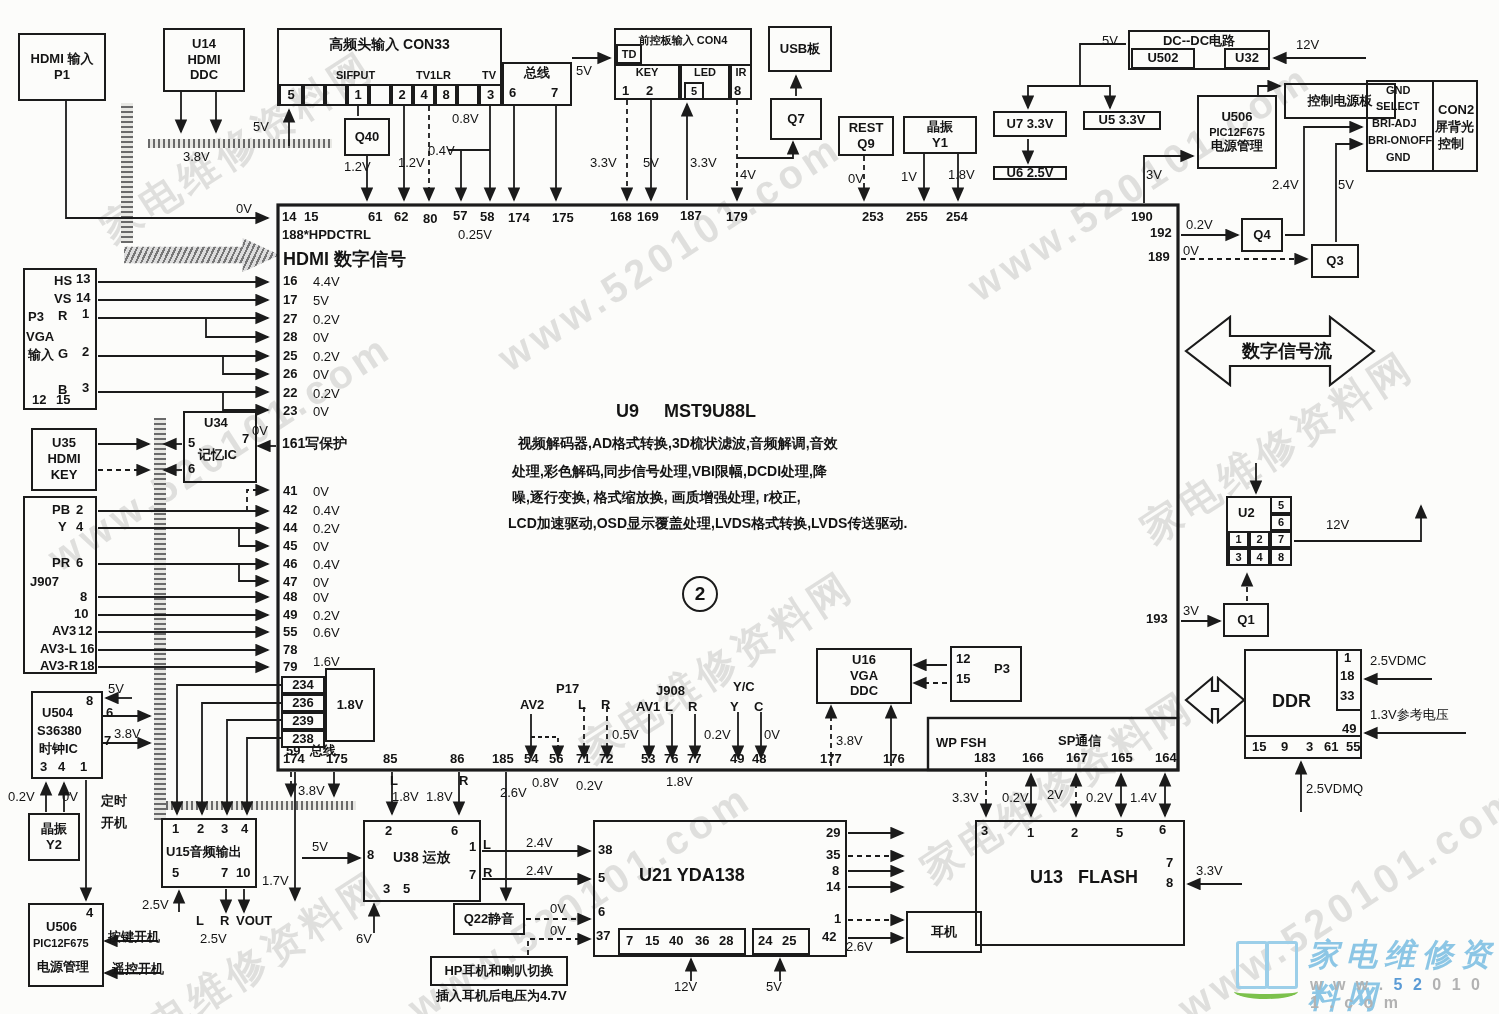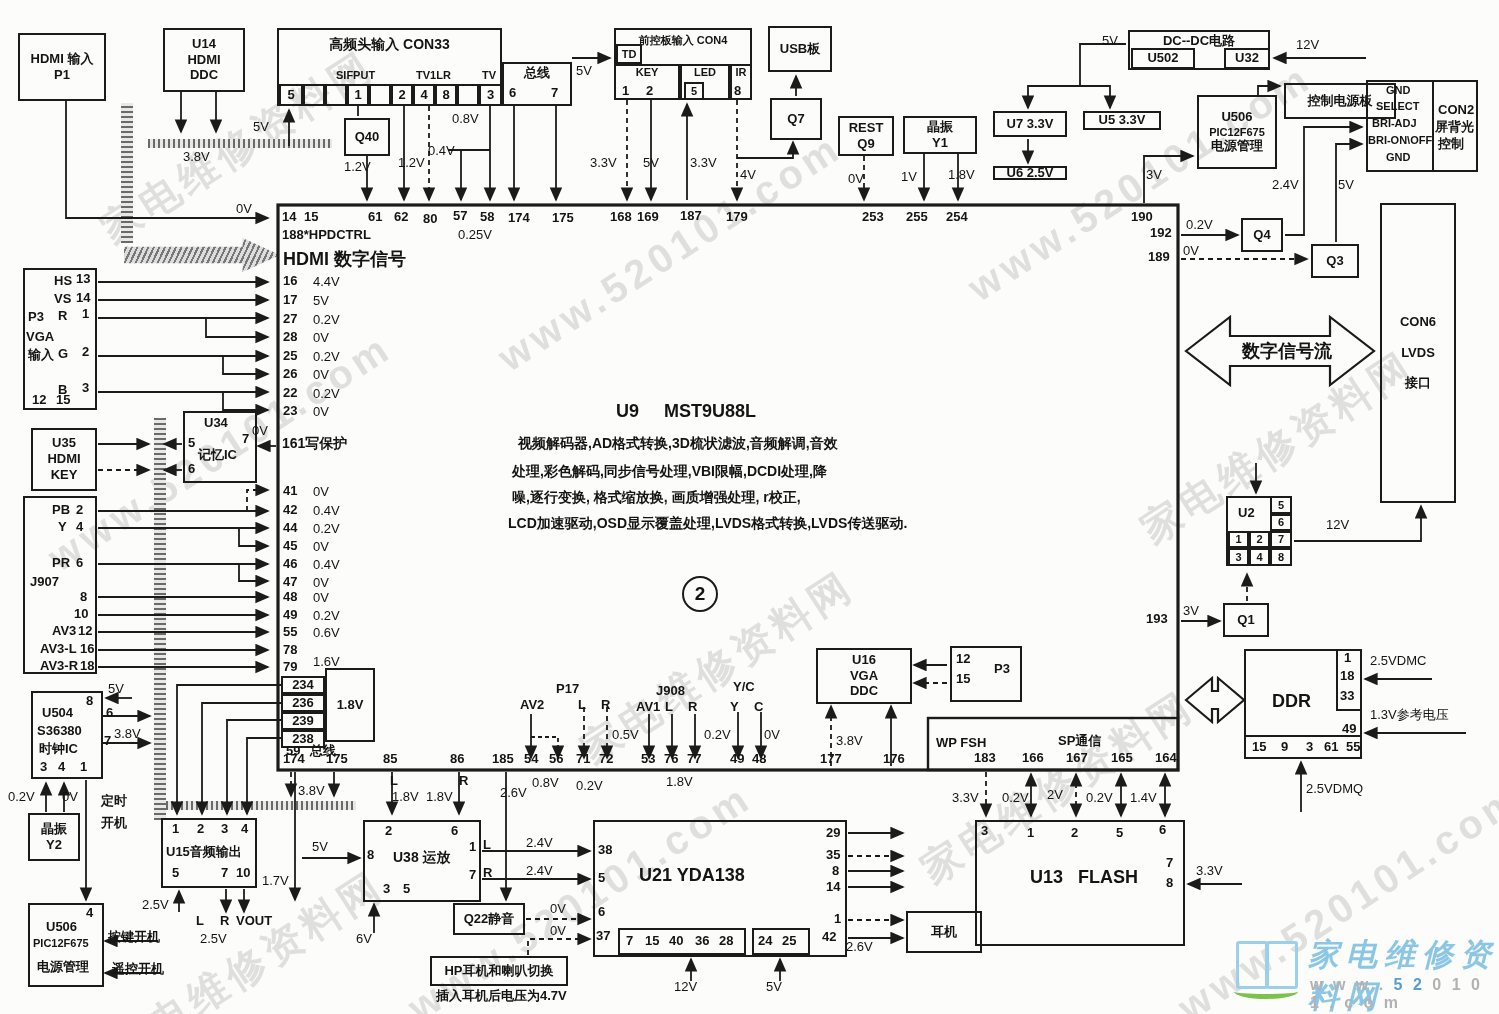--- a/index.html
+++ b/index.html
@@ -229,25 +229,20 @@
   <div class="bx" style="left:1197px;top:95px;width:80px;height:74px">
     <span>U506</span>
     <span class="s11">PIC12F675</span>
     <span>电源管理</span>
   </div>
   <div class="bx" style="left:1241px;top:218px;width:42px;height:34px">
     <span>Q4</span>
   </div>
   <div class="bx" style="left:1311px;top:244px;width:48px;height:34px">
     <span>Q3</span>
-  </div>
-  <div class="bx" style="left:1380px;top:203px;width:76px;height:300px;gap:16px">
-    <span>CON6</span>
-    <span>LVDS</span>
-    <span>接口</span>
   </div>
   <div class="bx" style="left:1223px;top:603px;width:46px;height:34px">
     <span>Q1</span>
   </div>
   <div class="bx" style="left:31px;top:428px;width:66px;height:63px">
     <span>U35</span>
     <span>HDMI</span>
     <span>KEY</span>
   </div>
   <div class="bx" style="left:28px;top:813px;width:52px;height:48px">

